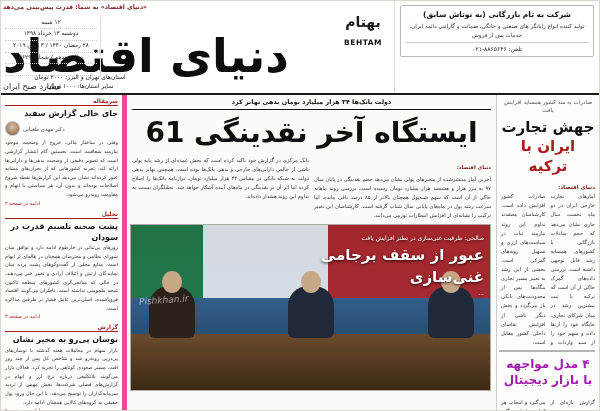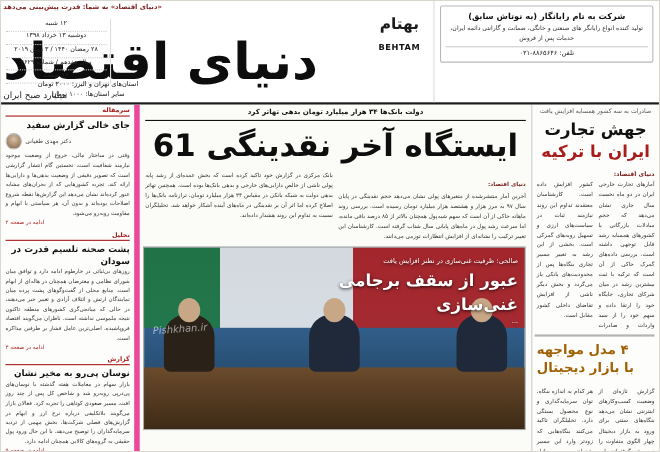--- a/index.html
+++ b/index.html
@@ -99,21 +99,21 @@
     font-size:6px;color:#111;text-align:center;line-height:1.6;
   }
 
   
   .content{
     display:flex;
     flex-direction:row;
     height:317px;
   }
   .col-left{
-    width:116px;
+    width:103px;
     box-sizing:border-box;
     border-left:1px solid #ccc;
     padding:3px 4px;
     background:#fdfdfb;
     display:flex;flex-direction:column;
   }
   .col-mid{
     flex:1;
     box-sizing:border-box;
     padding:3px 5px;
@@ -146,21 +146,21 @@
     width:100%;height:58px;margin-top:3px;
     background:linear-gradient(150deg,#9fb3c8 0%,#7e93ad 45%,#5c6e86 100%);
     border:1px solid #b5b5b5;
     position:relative;overflow:hidden;
   }
   .mini-photo:after{
     content:"";position:absolute;left:0;right:0;bottom:0;height:46%;
     background:linear-gradient(180deg,rgba(0,0,0,0) 0%,rgba(20,30,45,.65) 100%);
   }
   .sub-head{
-    font-size:12px;font-weight:bold;color:#a16207;text-align:left;line-height:1.35;
+    font-size:12px;font-weight:bold;color:#a21caf;text-align:center;line-height:1.35;
     margin:4px 0 2px;
   }
 
   
   .mid-topnote{
     font-size:6.4px;color:#111;text-align:center;font-weight:bold;
     border-bottom:1px solid #111;padding-bottom:3px;margin-bottom:3px;
   }
   .main-head{
     font-size:28px;font-weight:bold;color:#0e0e0e;text-align:center;
@@ -234,21 +234,21 @@
 </style>
 </head>
 <body>
 
 <div class="page">
 
   <div class="masthead">
 
     <div class="mh-left">
       <div class="ad-box">
-        <div class="ad-title">شرکت به تام رایانگار (به نوتاش سابق)</div>
+        <div class="ad-title">شرکت به تام بازرگانی (به نوتاش سابق)</div>
         <div class="ad-sub">تولید کننده انواع رایانگر های صنعتی و خانگی، ضمانت و گارانتی دائمه ایران، خدمات پس از فروش</div>
         <div class="ad-phone">تلفن: ۸۸۶۵۶۴۶-۰۲۱</div>
       </div>
     </div>
 
     <div class="mh-logo">
       <div class="logo-mark">بهتام</div>
       <div class="logo-text">BEHTAM</div>
     </div>
 

